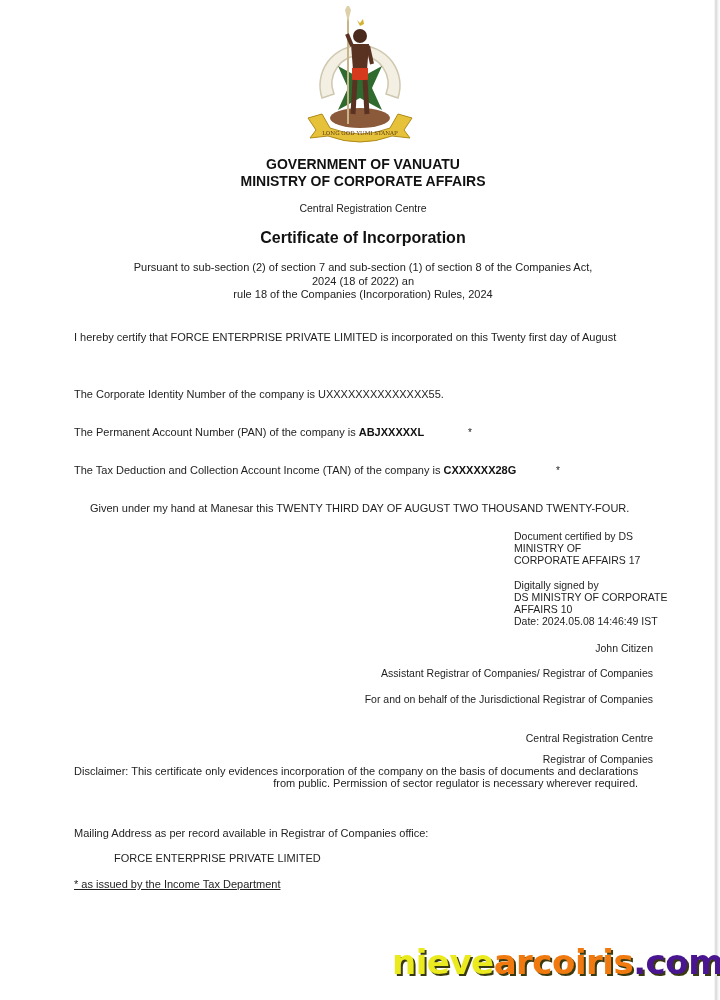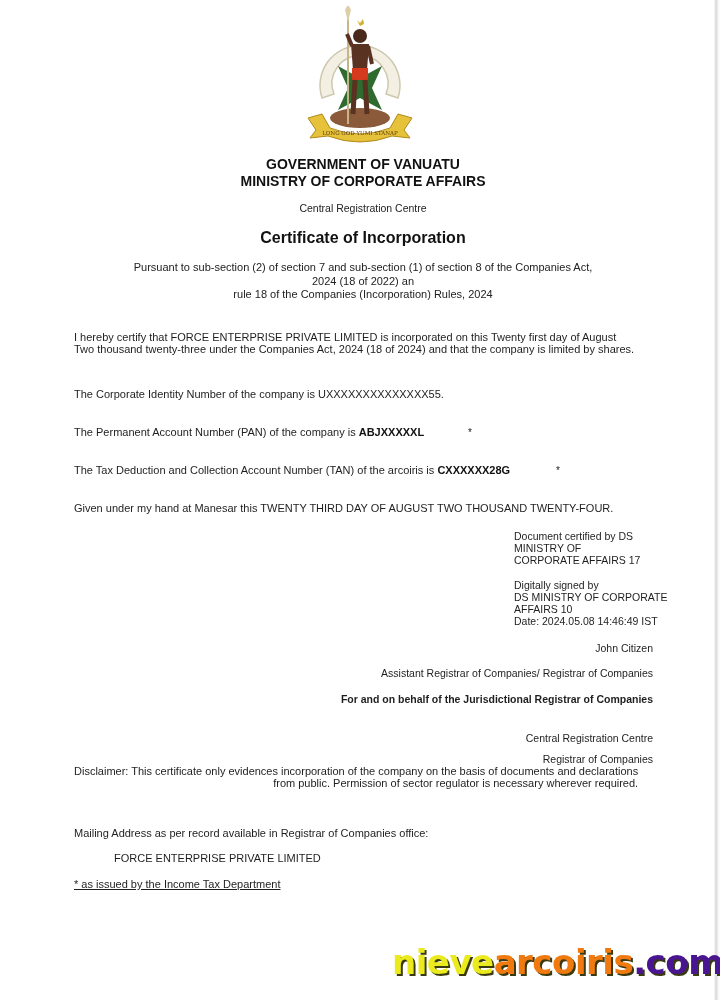--- a/index.html
+++ b/index.html
@@ -67,51 +67,50 @@
 <div class="center crc">Central Registration Centre</div>
 <div class="center title">Certificate of Incorporation</div>
 <div class="center pursuant">
   <div>Pursuant to sub-section (2) of section 7 and sub-section (1) of section 8 of the Companies Act,</div>
   <div>2024 (18 of 2022) an</div>
   <div>rule 18 of the Companies (Incorporation) Rules, 2024</div>
 </div>
 
 <div class="para" style="top:331px;">
   <div>I hereby certify that FORCE ENTERPRISE PRIVATE LIMITED is incorporated on this Twenty first day of August</div>
-  <div>Two thousand twenty-three under the Companies Act, 2024 (18 of 2024) and that the company is limited by shares.</div>
 </div>
 <div class="para" style="top:388px;">The Corporate Identity Number of the company is UXXXXXXXXXXXXXX55.</div>
 
 <div class="para" style="top:426px;">
   <span>The Permanent Account Number (PAN) of the company is </span><b>ABJXXXXXL</b>
 </div>
 <span class="star" style="left:468px; top:427px;">*</span>
 
 <div class="para" style="top:464px;">
-  <span>The Tax Deduction and Collection Account Number (TAN) of the arcoiris is </span><b>CXXXXXX28G</b>
+  <span>The Tax Deduction and Collection Account Income (TAN) of the company is </span><b>CXXXXXX28G</b>
 </div>
 <span class="star" style="left:556px; top:465px;">*</span>
 
-<div class="para" style="top:502px;">Given under my hand at Manesar this TWENTY THIRD DAY OF AUGUST TWO THOUSAND TWENTY-FOUR.</div>
+<div class="para" style="top:502px;margin-left:16px;">Given under my hand at Manesar this TWENTY THIRD DAY OF AUGUST TWO THOUSAND TWENTY-FOUR.</div>
 
 <div class="sig" style="top:530px;">
   <div>Document certified by DS</div>
   <div>MINISTRY OF</div>
   <div>CORPORATE AFFAIRS 17</div>
 </div>
 <div class="sig" style="top:579px;">
   <div>Digitally signed by</div>
   <div>DS MINISTRY OF CORPORATE</div>
   <div>AFFAIRS 10</div>
   <div>Date: 2024.05.08 14:46:49 IST</div>
 </div>
 
 <div class="right" style="top:642px;">John Citizen</div>
 <div class="right" style="top:667px;">Assistant Registrar of Companies/ Registrar of Companies</div>
-<div class="right" style="top:693px;font-weight:bold;">For and on behalf of the Jurisdictional Registrar of Companies</div>
+<div class="right" style="top:693px;">For and on behalf of the Jurisdictional Registrar of Companies</div>
 <div class="right" style="top:713px;margin-top:40px;">Registrar of Companies</div>
 <div class="right" style="top:732px;">Central Registration Centre</div>
 
 <div class="para" style="top:765px;text-align:right;">
   <div>Disclaimer: This certificate only evidences incorporation of the company on the basis of documents and declarations</div>
   <div>from public. Permission of sector regulator is necessary wherever required.</div>
 </div>
 <div class="para" style="top:827px;">Mailing Address as per record available in Registrar of Companies office:</div>
 <div class="para" style="top:852px;padding-left:40px;">FORCE ENTERPRISE PRIVATE LIMITED</div>
 <div class="para" style="top:878px;text-decoration:underline;">* as issued by the Income Tax Department</div>

